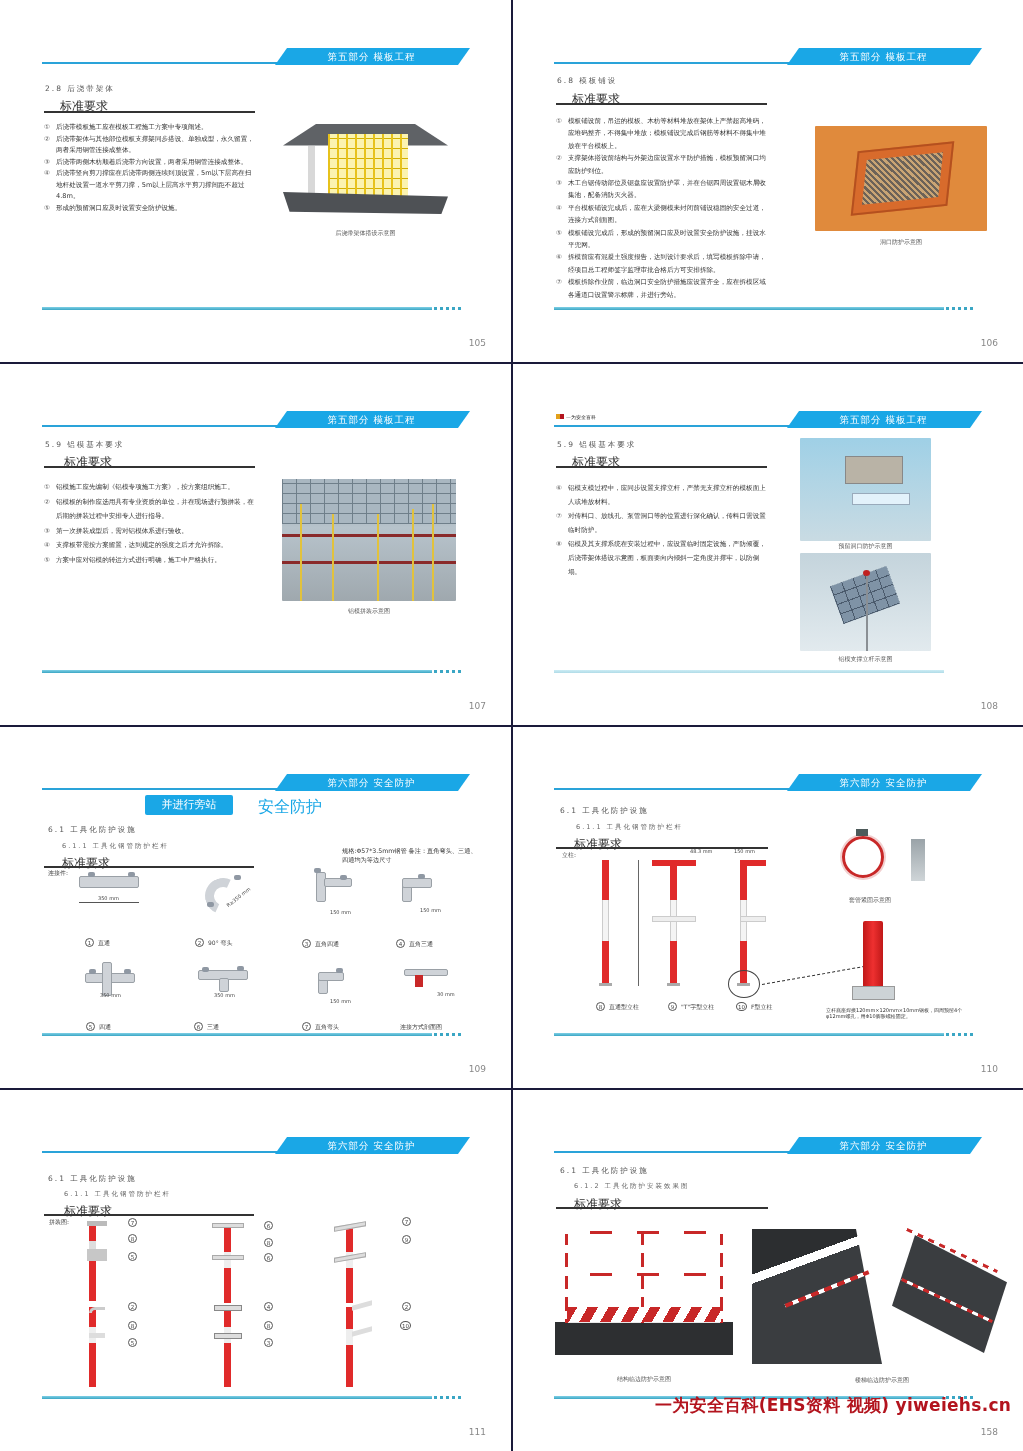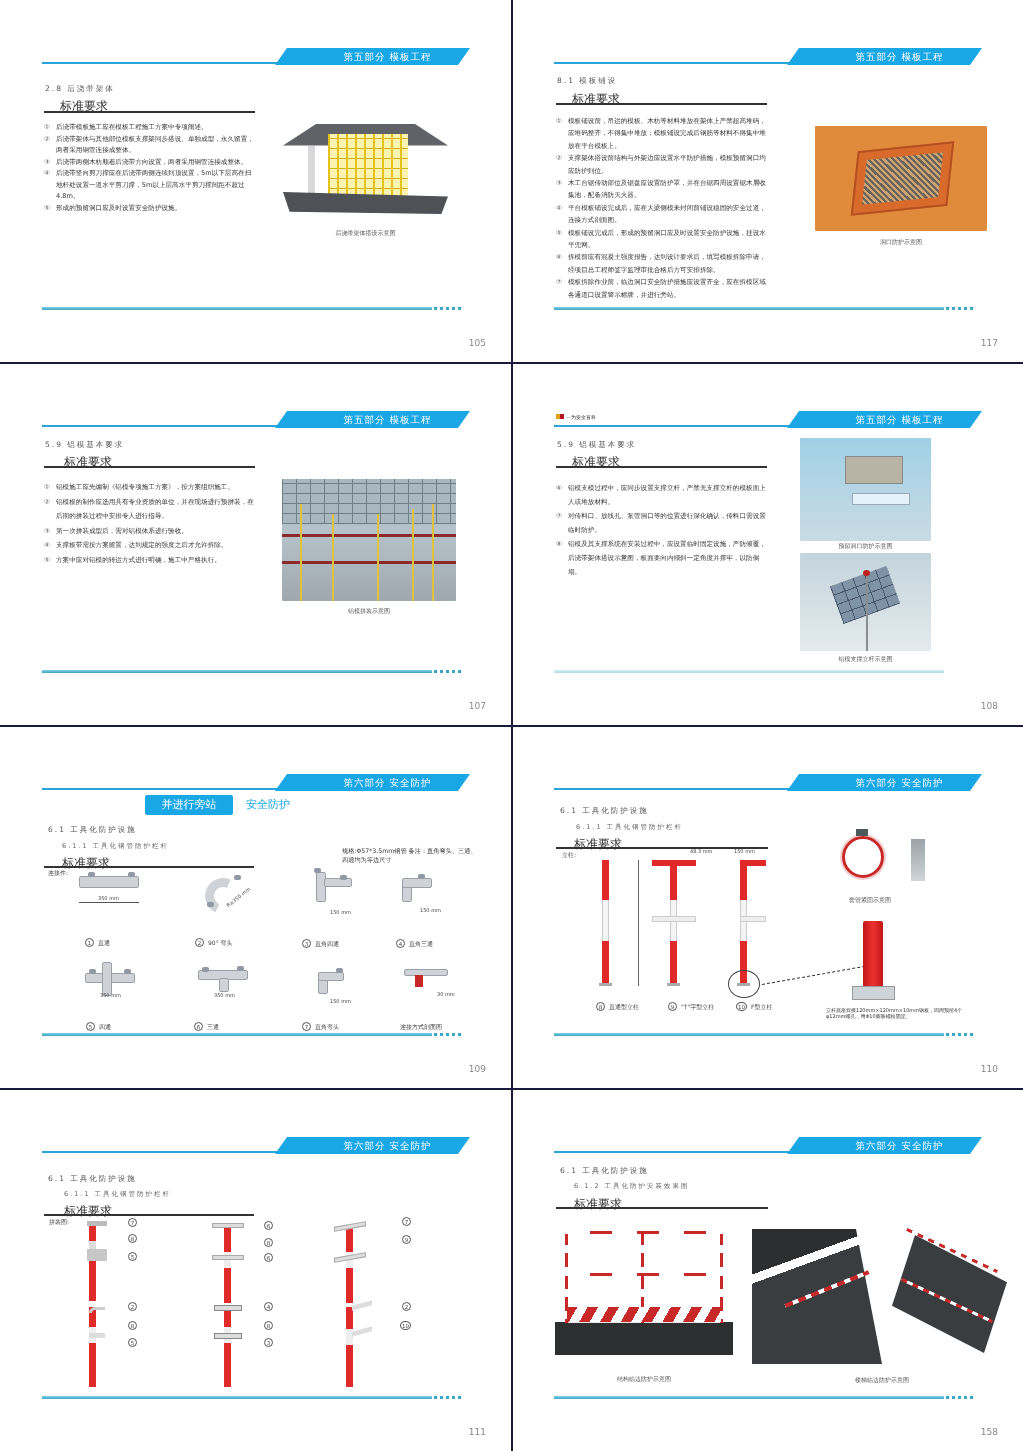--- a/index.html
+++ b/index.html
@@ -9,21 +9,21 @@
   .grid { position: absolute; left: 0; top: 0; width: 1023px; height: 1451px; }
   .vline { position: absolute; left: 511px; top: 0; width: 1.5px; height: 1451px; background: #1a1a3a; }
   .hline { position: absolute; left: 0; width: 1023px; height: 1.5px; background: #1a1a3a; }
 
   .page { position: absolute; width: 511px; height: 362px; overflow: hidden; }
 
   
   .hdr-line { position: absolute; left: 42px; top: 24px; width: 260px; height: 2px; background: #2aa3d9; }
   .banner { position: absolute; left: 275px; top: 9px; width: 195px; height: 17px; background: #1aa7e6;
             clip-path: polygon(12px 0, 100% 0, calc(100% - 12px) 100%, 0 100%); }
-  .banner-text { position: absolute; left: 287px; top: 10px; width: 195px; height: 16px; text-align: center;
+  .banner-text { position: absolute; left: 271px; top: 10px; width: 195px; height: 16px; text-align: center;
                  color: #fff; font-size: 9.5px; letter-spacing: 1px; line-height: 16px; padding-left: 6px; }
 
   .sec-title { position: absolute; font-size: 7.5px; color: #555; letter-spacing: 2px; }
   .sub-title { position: absolute; font-size: 6.5px; color: #666; letter-spacing: 2px; }
   .std-req { position: absolute; font-size: 12px; color: #333; }
   .rule { position: absolute; height: 1.5px; background: #333; }
 
   .items { position: absolute; font-size: 6.6px; line-height: 11.5px; color: #333; }
   .items li { list-style: none; display: flex; }
   .items .num { width: 12px; flex: none; color: #666; }
@@ -31,21 +31,21 @@
   .caption { position: absolute; font-size: 6px; color: #555; text-align: center; }
 
   .footer-line { position: absolute; left: 42px; width: 380px; height: 3px; background: linear-gradient(#7fd0e6, #3aa6c4); }
   .footer-dots { position: absolute; height: 3px; width: 30px; background: repeating-linear-gradient(90deg, #3aa6c4 0 3px, transparent 3px 6px); }
   .page-num { position: absolute; right: 25px; font-size: 9px; color: #888; }
 
   .img { position: absolute; border-radius: 1px; }
 
   .tag6 { position: absolute; left: 145px; top: 29px; width: 88px; height: 20px; background: #1aa7e6; color: #fff;
           font-size: 11px; text-align: center; line-height: 20px; border-radius: 2px; }
-  .tag6b { position: absolute; left: 246px; top: 30px; font-size: 11px; color: #1aa7e6; }
+  .tag6b { position: absolute; left: 258px; top: 30px; font-size: 16px; color: #1aa7e6; }
 
   .part-label { position: absolute; font-size: 6px; color: #444; }
   .part-cap { position: absolute; font-size: 6px; color: #444; }
   .circ { display: inline-block; width: 9px; height: 9px; border: 0.8px solid #555; border-radius: 50%; font-size: 5.5px;
           text-align: center; line-height: 8px; margin-right: 4px; }
 
   .pipe { position: absolute; background: #cfd3d8; border: 0.6px solid #9aa0a6; border-radius: 2px; }
   .bolt { position: absolute; width: 7px; height: 5px; background: #8f98a3; border-radius: 2px; }
   .dim { position: absolute; font-size: 5px; color: #444; }
 
@@ -100,21 +100,21 @@
     <div class="caption" style="left:283px;top:229px;width:165px">后浇带架体搭设示意图</div>
     <div class="footer-line" style="top:307px;width:390px"></div>
     <div class="footer-dots" style="left:434px;top:307px"></div>
     <div class="page-num" style="top:338px">105</div>
   </div>
 
   <div class="page" style="left:512px;top:0">
     <div class="hdr-line" style="top:62px"></div>
     <div class="banner" style="top:48px"></div>
     <div class="banner-text" style="top:49px">第五部分  模板工程</div>
-    <div class="sec-title" style="left:45px;top:76px">8.1 模板铺设</div>
+    <div class="sec-title" style="left:45px;top:76px">6.8 模板铺设</div>
     <div class="std-req" style="left:60px;top:91px">标准要求</div>
     <div class="rule" style="left:44px;top:103px;width:211px"></div>
     <ul class="items" style="left:44px;top:115px;width:215px;line-height:12.4px">
       <li>
           <span class="num">①</span>
           <span>模板铺设前，吊运的模板、木枋等材料堆放在架体上严禁超高堆码，应堆码整齐，不得集中堆放；模板铺设完成后钢筋等材料不得集中堆放在平台模板上。</span>
         </li>
       <li>
           <span class="num">②</span>
           <span>支撑架体搭设前结构与外架边应设置水平防护措施，模板预留洞口均应防护到位。</span>
@@ -141,21 +141,21 @@
         </li>
     </ul>
     <div class="img" style="left:303px;top:126px;width:172px;height:105px;background:#e08a3c;">
       <div style="position:absolute;left:40px;top:20px;width:95px;height:65px;background:#d86b2c;border:2px solid #b4501f;transform:skewX(-12deg) rotate(-6deg);">
         <div style="position:absolute;left:8px;top:8px;right:8px;bottom:8px;background:repeating-linear-gradient(45deg,#6c6258 0 2px,#c9a474 2px 4px);"></div>
       </div>
     </div>
     <div class="caption" style="left:303px;top:238px;width:172px">洞口防护示意图</div>
     <div class="footer-line" style="top:307px;width:390px"></div>
     <div class="footer-dots" style="left:434px;top:307px"></div>
-    <div class="page-num" style="top:338px">117</div>
+    <div class="page-num" style="top:338px">106</div>
   </div>
 
   <div class="page" style="left:0;top:363px">
     <div class="hdr-line" style="top:62px"></div>
     <div class="banner" style="top:48px"></div>
     <div class="banner-text" style="top:49px">第五部分  模板工程</div>
     <div class="sec-title" style="left:45px;top:77px">5.9 铝模基本要求</div>
     <div class="std-req" style="left:64px;top:91px">标准要求</div>
     <div class="rule" style="left:44px;top:103px;width:211px"></div>
     <ul class="items" style="left:44px;top:117px;width:215px;line-height:14.5px">
@@ -477,13 +477,14 @@
     <div class="footer-line" style="top:307px;width:390px"></div>
     <div class="footer-dots" style="left:434px;top:307px"></div>
     <div class="page-num" style="top:338px">158</div>
   </div>
 
   <div class="vline"></div>
   <div class="hline" style="top:362px"></div>
   <div class="hline" style="top:725px"></div>
   <div class="hline" style="top:1088px"></div>
 
+  <div class="watermark">一为安全百科(EHS资料 视频) yiweiehs.cn</div>
 </div>
 
 </body></html>

